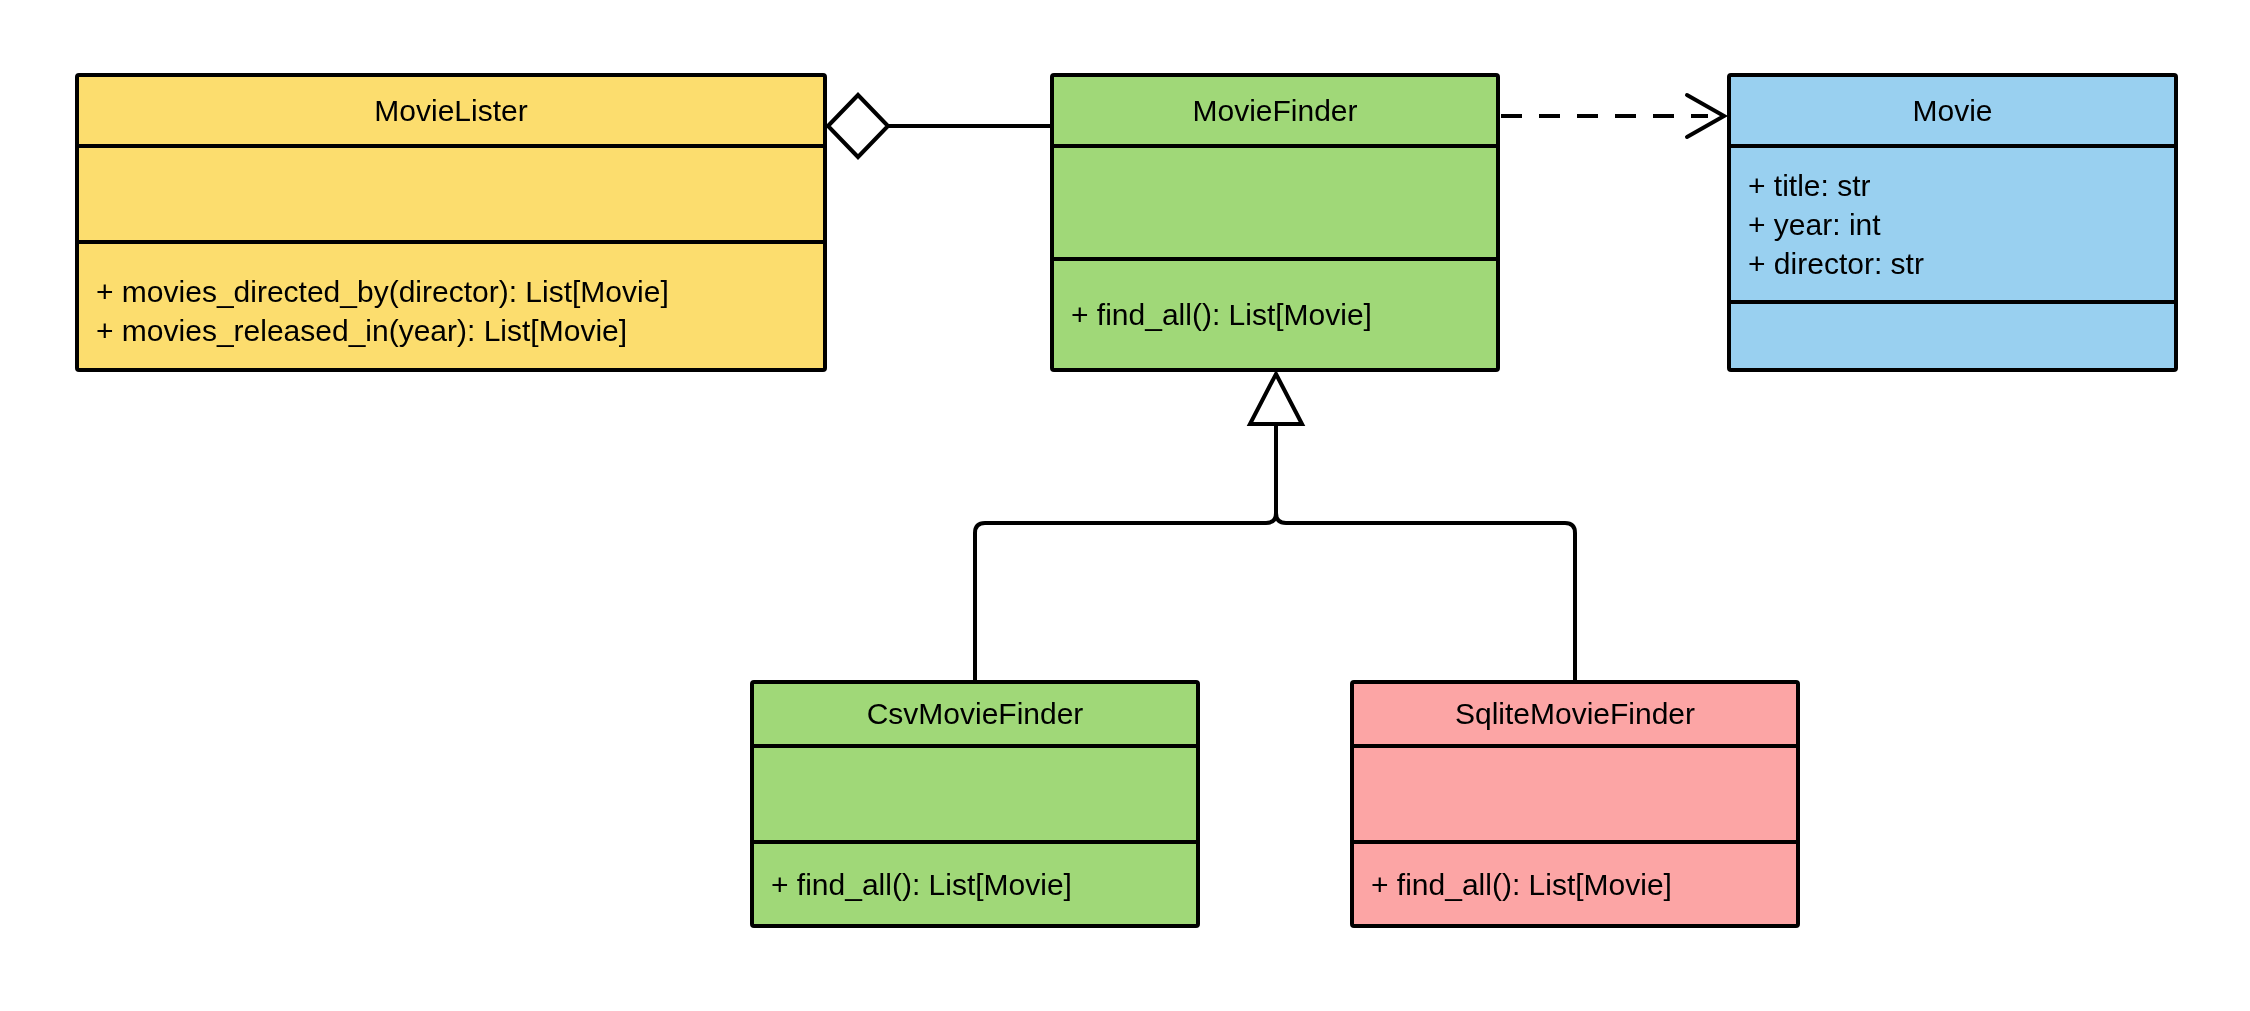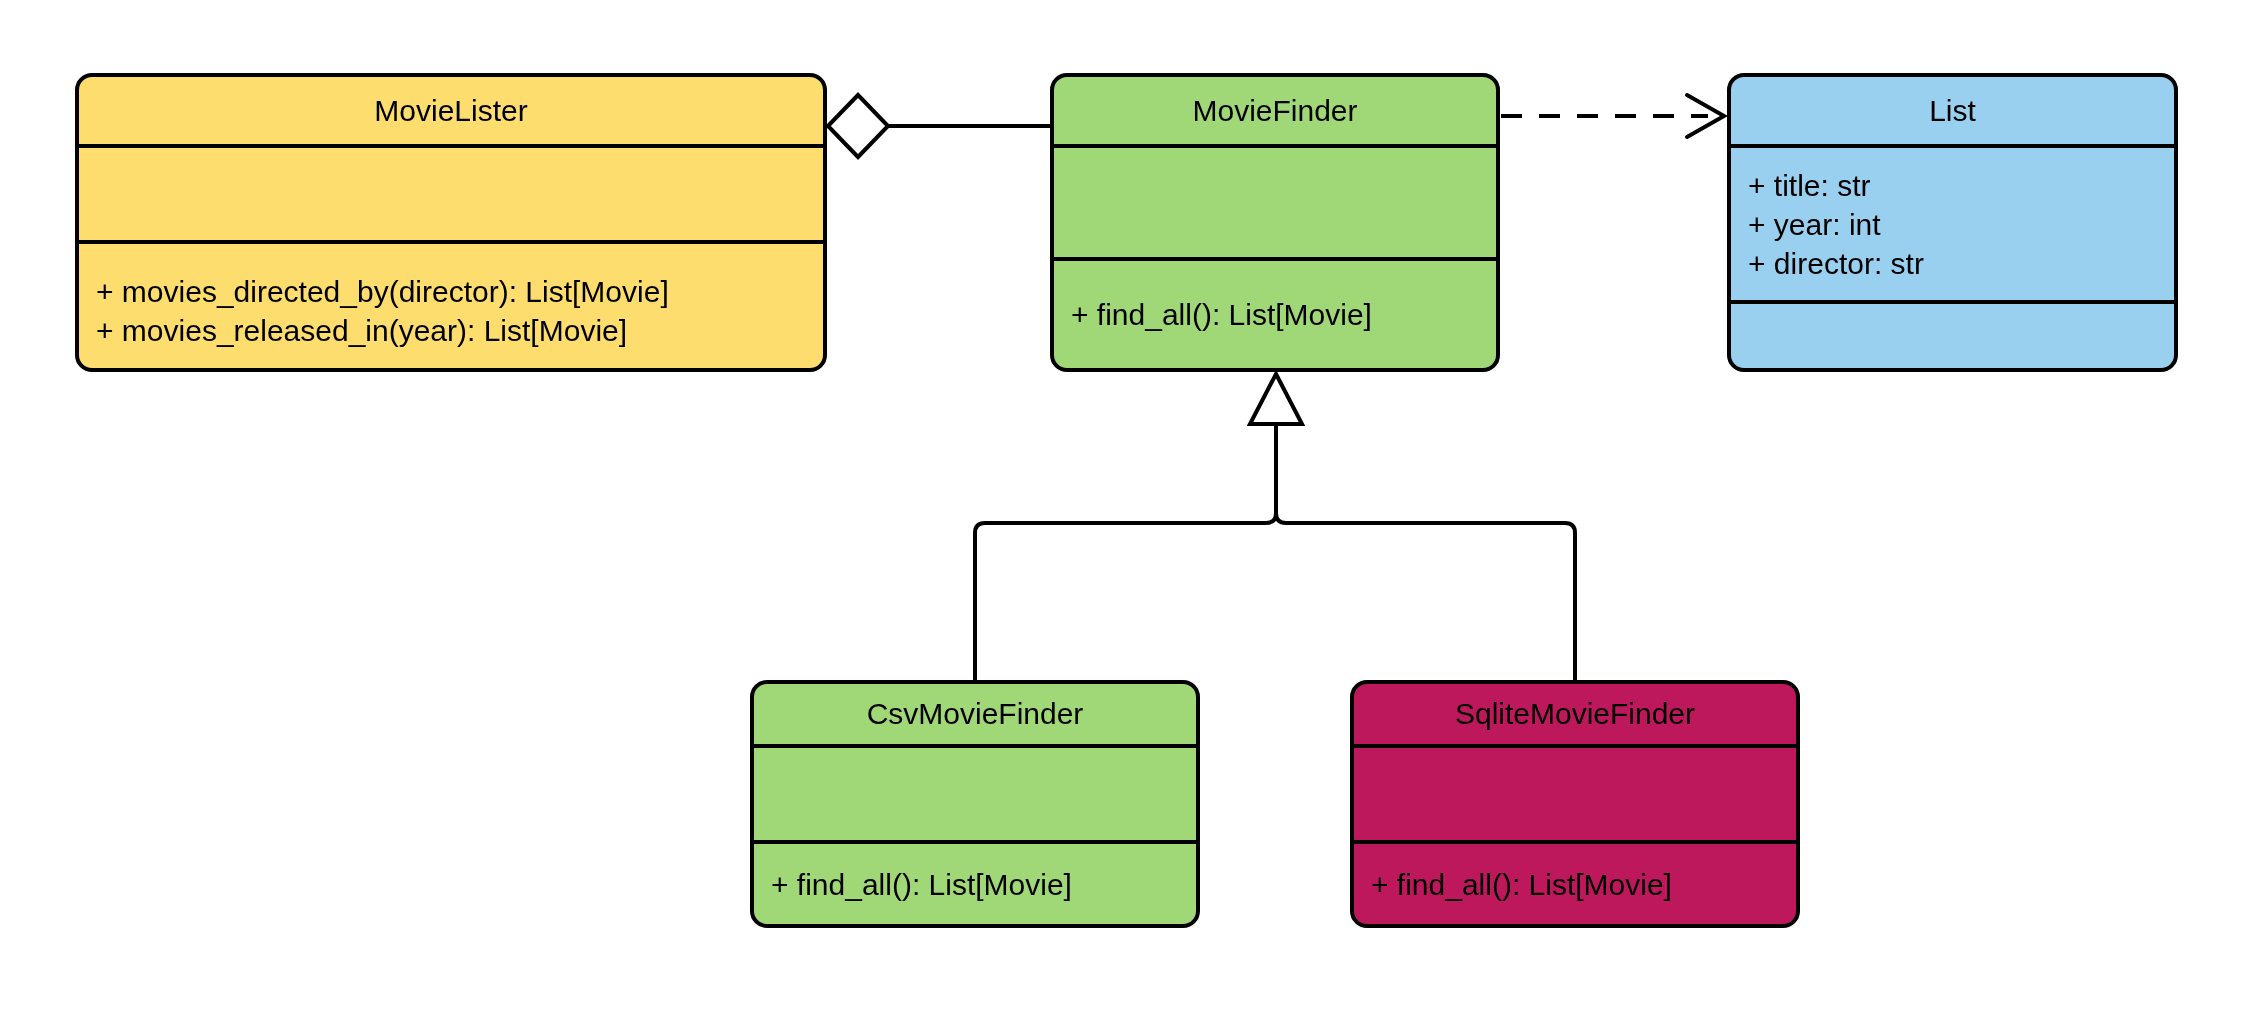--- a/index.html
+++ b/index.html
@@ -15,21 +15,21 @@
   .connectors {
     position: absolute;
     left: 0; top: 0;
     width: 2250px; height: 1011px;
     pointer-events: none;
   }
   .class-box {
     position: absolute;
     box-sizing: border-box;
     border: 4px solid #000000;
-    border-radius: 17px;
+    border-radius: 4px;
     display: flex;
     flex-direction: column;
   }
   .sec {
     box-sizing: border-box;
     flex: 0 0 auto;
     display: flex;
     flex-direction: column;
     justify-content: center;
   }
@@ -78,38 +78,38 @@
 
   <div class="class-box" style="left: 1050px; top: 73px; width: 450px; height: 299px; background-color: rgb(160, 216, 120);">
     <div class="sec title" style="height:67px;text-align:right;">MovieFinder</div>
     <div class="sec members" style="height:113px;"></div>
     <div class="sec members" style="height:111px;">
       <div class="member">+ find_all(): List[Movie]</div>
     </div>
   </div>
 
   <div class="class-box" style="left: 1727px; top: 73px; width: 451px; height: 299px; background-color: rgb(153, 208, 240);">
-    <div class="sec title" style="height:67px;">List</div>
+    <div class="sec title" style="height:67px;">Movie</div>
     <div class="sec members" style="height:156px;">
       <div class="member">+ title: str</div>
       <div class="member">+ year: int</div>
       <div class="member">+ director: str</div>
     </div>
     <div class="sec members" style="height:68px;"></div>
   </div>
 
   <div class="class-box" style="left: 750px; top: 680px; width: 450px; height: 248px; background-color: rgb(160, 216, 120);">
     <div class="sec title" style="height:60px;">CsvMovieFinder</div>
     <div class="sec members" style="height:96px;"></div>
     <div class="sec members" style="height:84px;">
       <div class="member">+ find_all(): List[Movie]</div>
     </div>
   </div>
 
-  <div class="class-box" style="left: 1350px; top: 680px; width: 450px; height: 248px; background-color: #be185d;">
+  <div class="class-box" style="left: 1350px; top: 680px; width: 450px; height: 248px; background-color: #fca5a5;">
     <div class="sec title" style="height:60px;">SqliteMovieFinder</div>
     <div class="sec members" style="height:96px;"></div>
     <div class="sec members" style="height:84px;">
       <div class="member">+ find_all(): List[Movie]</div>
     </div>
   </div>
 
 </div>
 
 </body></html>

